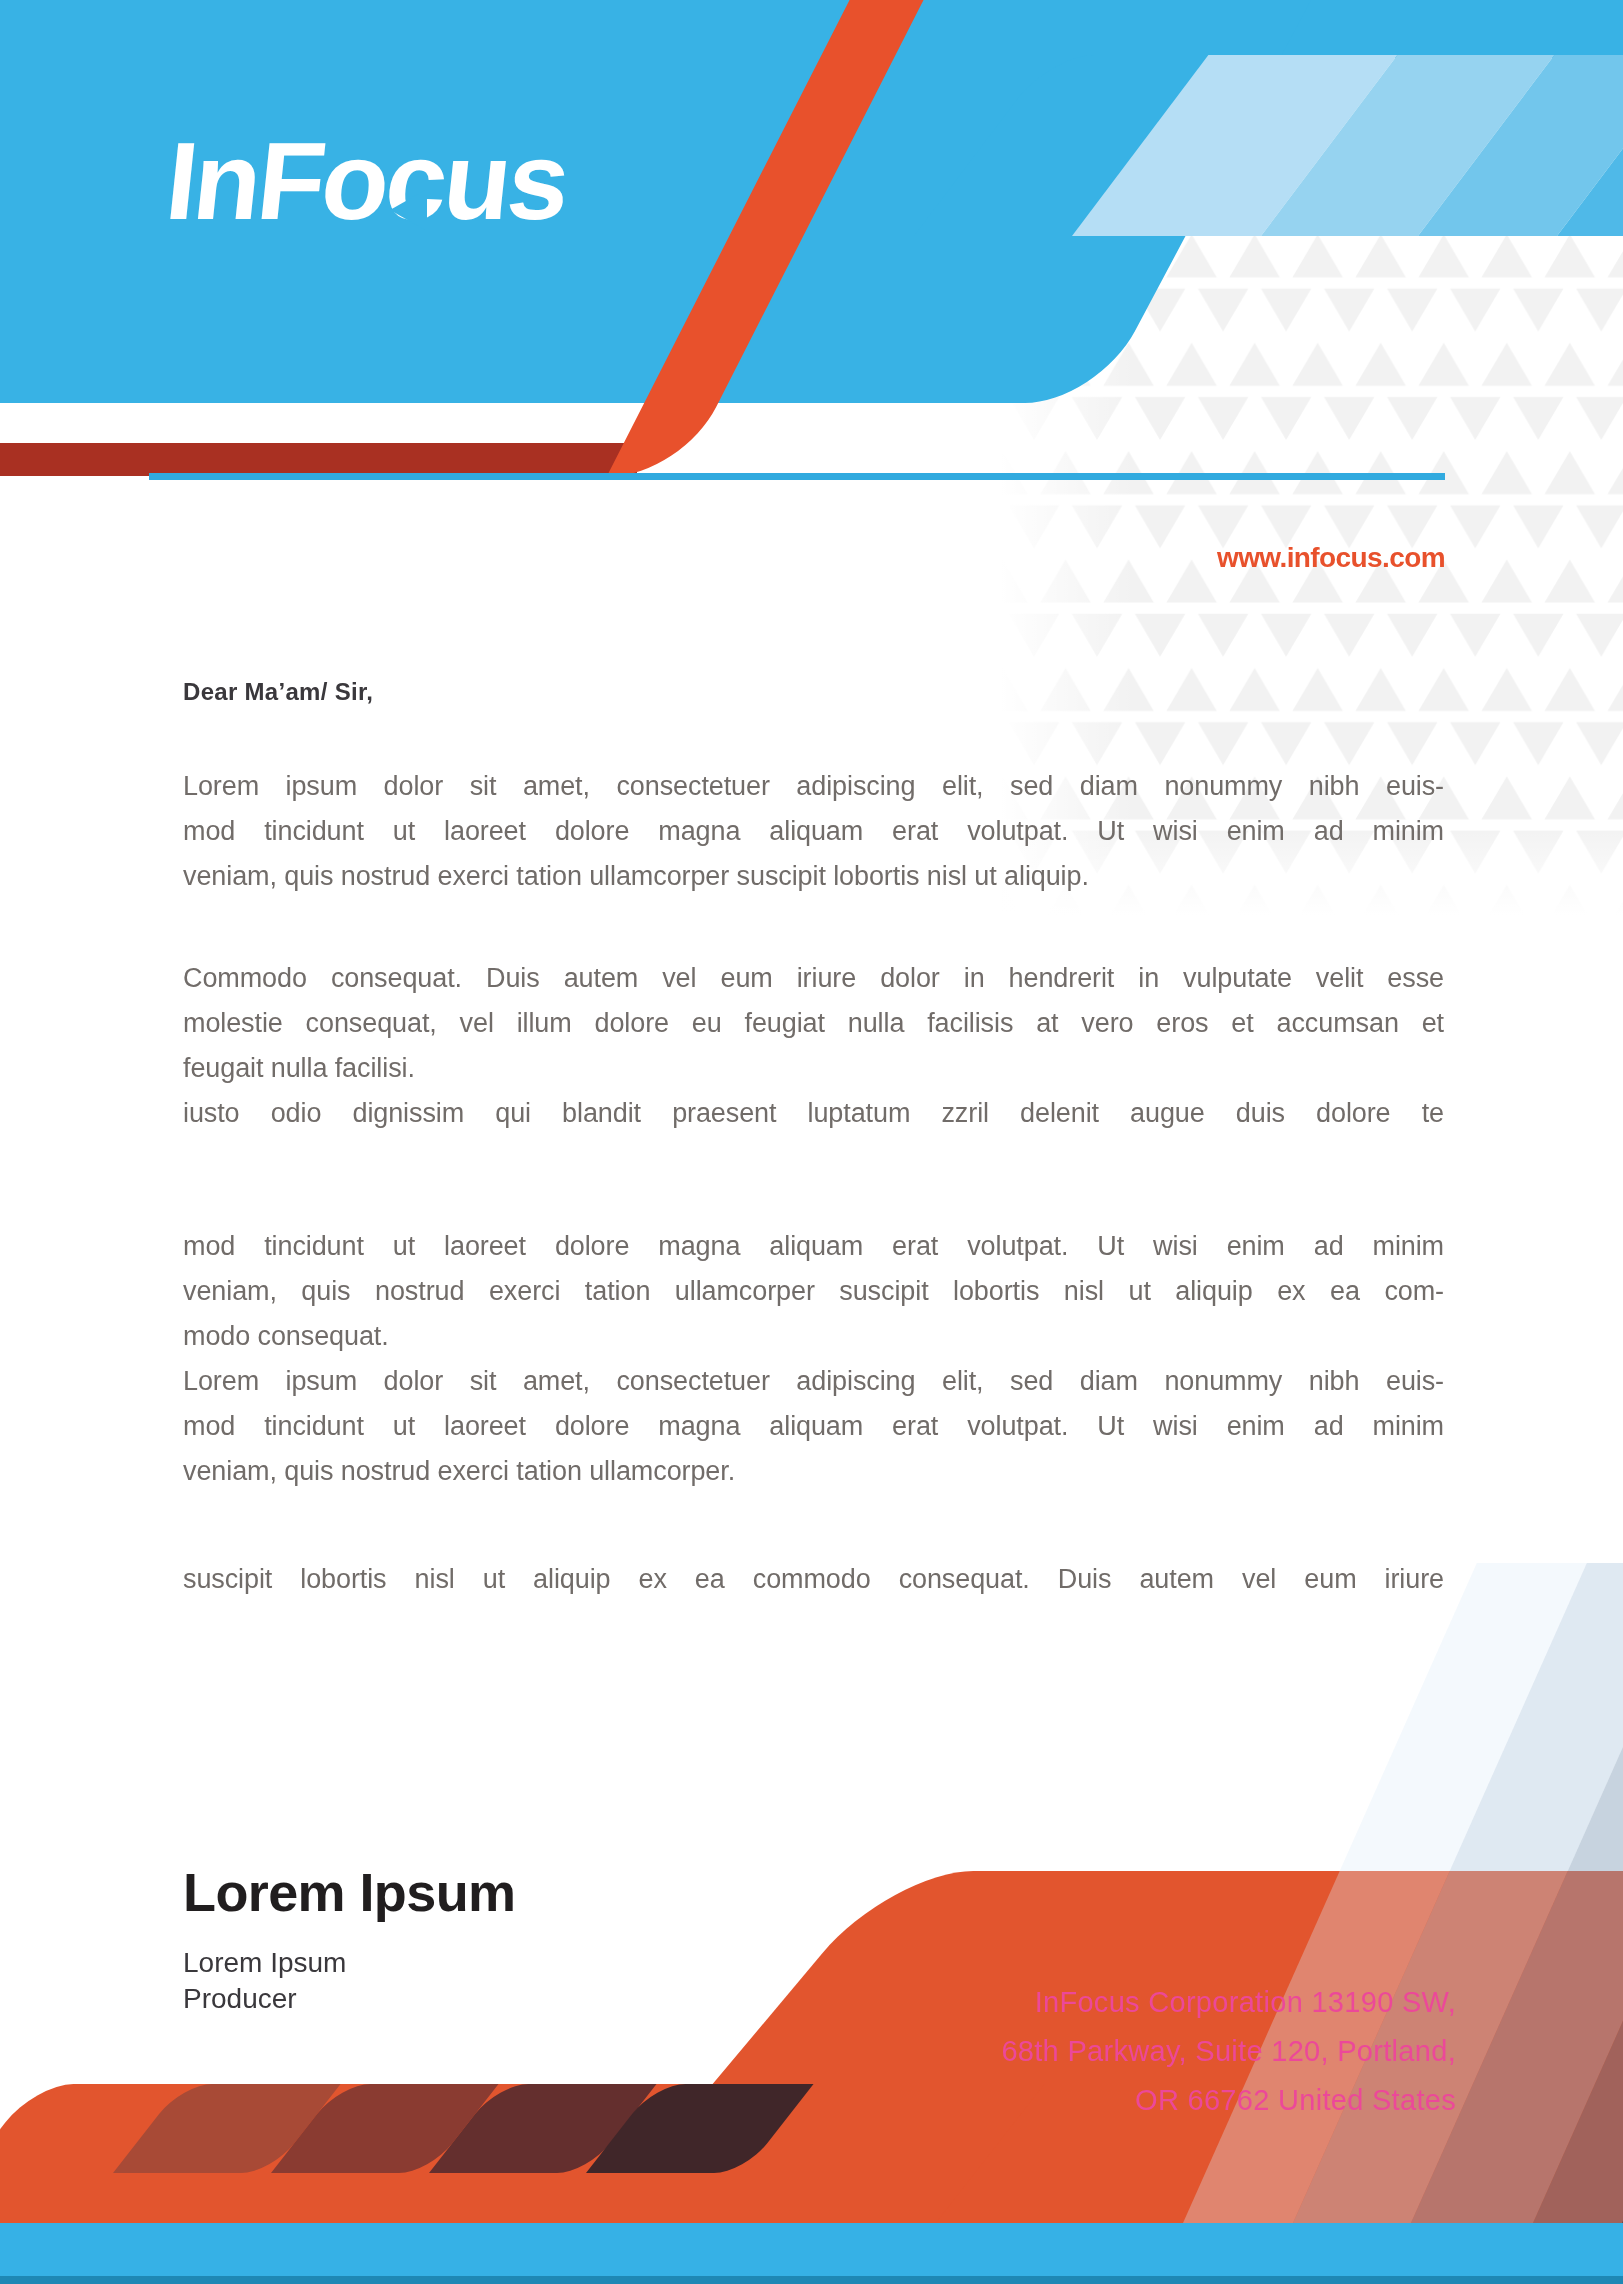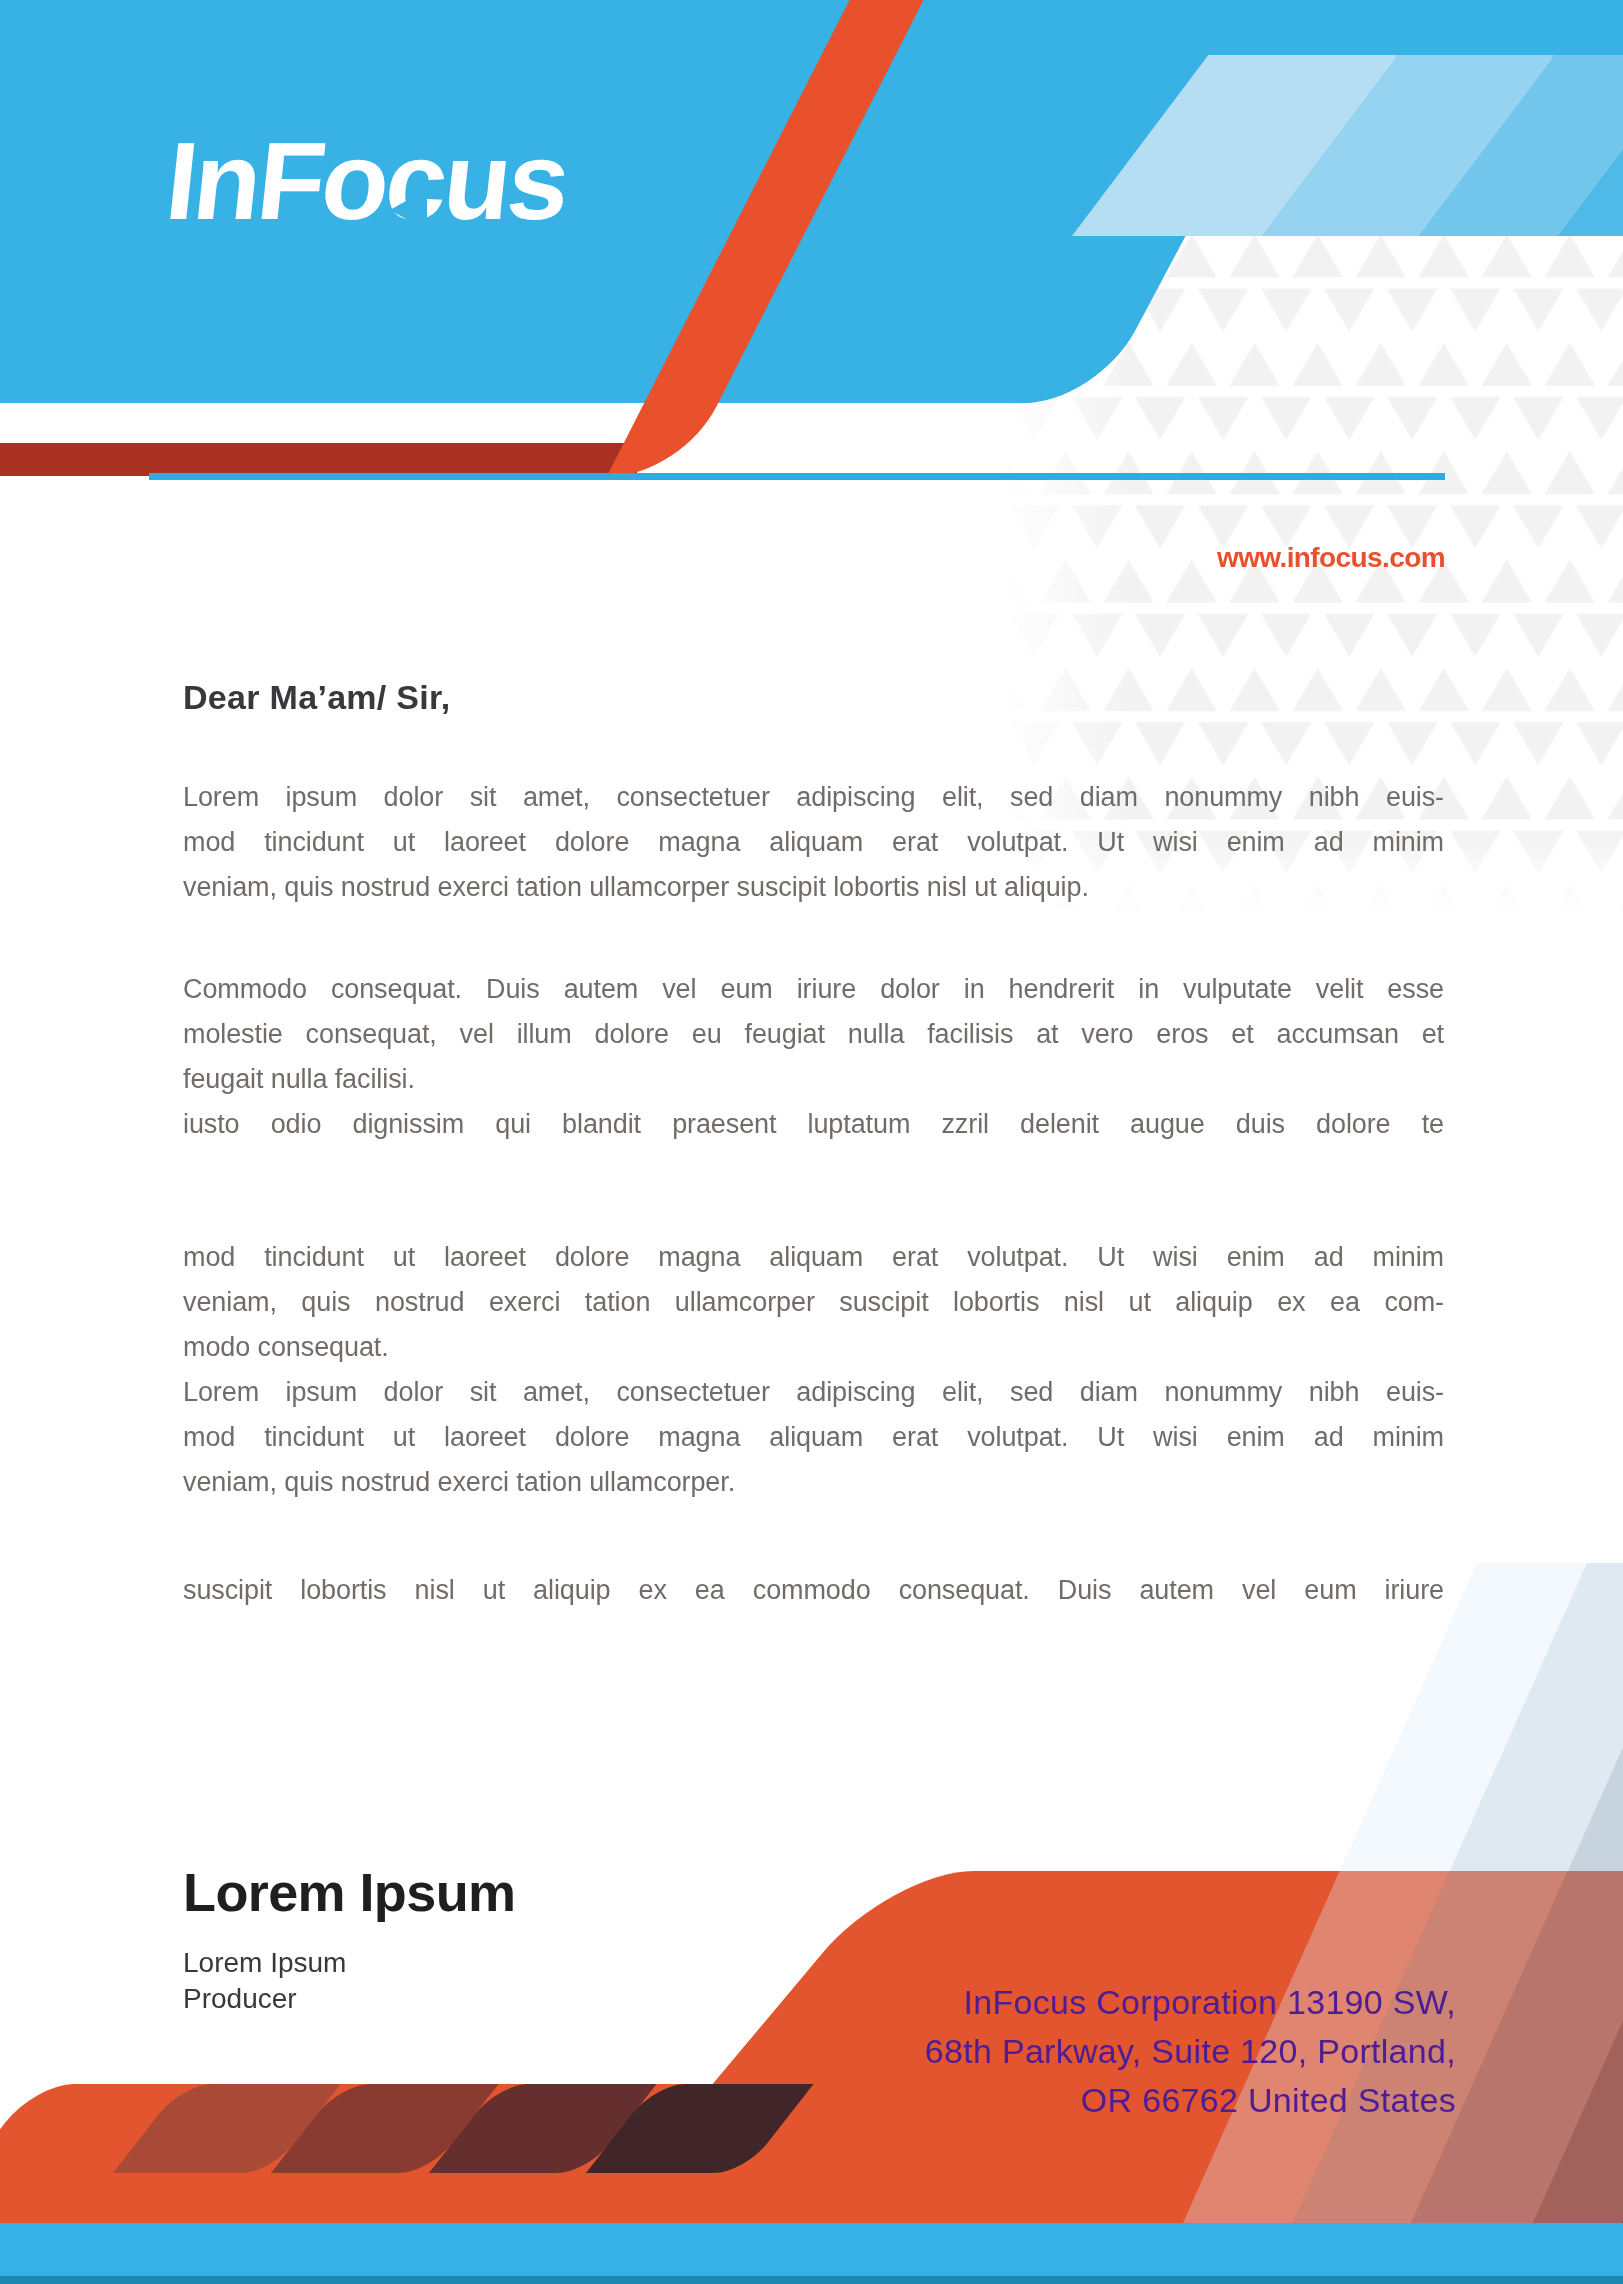--- a/index.html
+++ b/index.html
@@ -32,21 +32,21 @@
     border-bottom-right-radius:69px;}
   #hdr-red-band{left:0;top:443px;width:637px;height:33px;z-index:2;}
 
   
   #rule-line{left:149px;top:473px;width:1296px;height:7px;z-index:5;}
   #website{right:179px;top:542px;z-index:6;font-size:28px;font-weight:700;
     letter-spacing:-0.6px;text-decoration:none;}
 
   
   #letter{left:183px;top:678px;width:1261px;z-index:6;}
-  #greeting{font-size:34px;font-weight:700;color:#3a383c;margin:0 0 58px 0;letter-spacing:0.3px;}
+  #greeting{font-size:24px;font-weight:700;color:#3a383c;margin:0 0 58px 0;letter-spacing:0.3px;}
   .para{margin:0 0 57px 0;}
   .para.gap-xl{margin-bottom:88px;}
   .para.gap-0{margin-bottom:0;}
   .para.gap-lg{margin-bottom:63px;}
   .jl{font-size:27px;line-height:45px;color:#716c69;letter-spacing:-0.1px;
     text-align:justify;text-align-last:justify;white-space:normal;}
   .jl.last{text-align-last:left;}
 
   
   #sig-name{left:183px;top:1861px;z-index:6;font-size:54px;font-weight:700;
@@ -65,21 +65,21 @@
     border-top-left-radius:30px;border-bottom-right-radius:30px;}
   #ovl-wrap{left:0;top:1563px;width:1624px;height:660px;z-index:4;overflow:hidden;}
   .ovl{position:absolute;bottom:0;height:660px;
     transform:skewX(-24deg);transform-origin:bottom left;}
   #ovl1{left:1183px;width:110px;background:rgba(220,235,248,0.32);}
   #ovl2{left:1293px;width:118px;background:rgba(175,200,222,0.40);}
   #ovl3{left:1411px;width:122px;background:rgba(130,158,185,0.45);}
   #ovl4{left:1533px;width:90px;background:rgba(90,112,140,0.48);}
   #ovl5{left:1622px;width:202px;background:rgba(40,36,48,0.52);}
   #address{right:168px;top:1978px;z-index:6;text-align:right;
-    font-size:34px;line-height:49px;color:#4c1d95;letter-spacing:0.3px;}
+    font-size:29px;line-height:49px;color:#ec4899;letter-spacing:0.3px;}
 
   #bottom-bar{left:0;top:2223px;width:1624px;height:61px;z-index:5;}
   #bottom-bar-edge{left:0;top:2276px;width:1624px;height:7.6px;z-index:6;}
 
   
   #logo{left:167px;top:126px;z-index:4;font-size:110px;font-weight:700;
     color:#ffffff;letter-spacing:-3.2px;transform:skewX(-6deg);line-height:1;}
   #logo-arrow{left:390px;top:189px;z-index:5;width:0;height:0;
     border-top:21px solid transparent;border-bottom:21px solid transparent;}
 </style>

